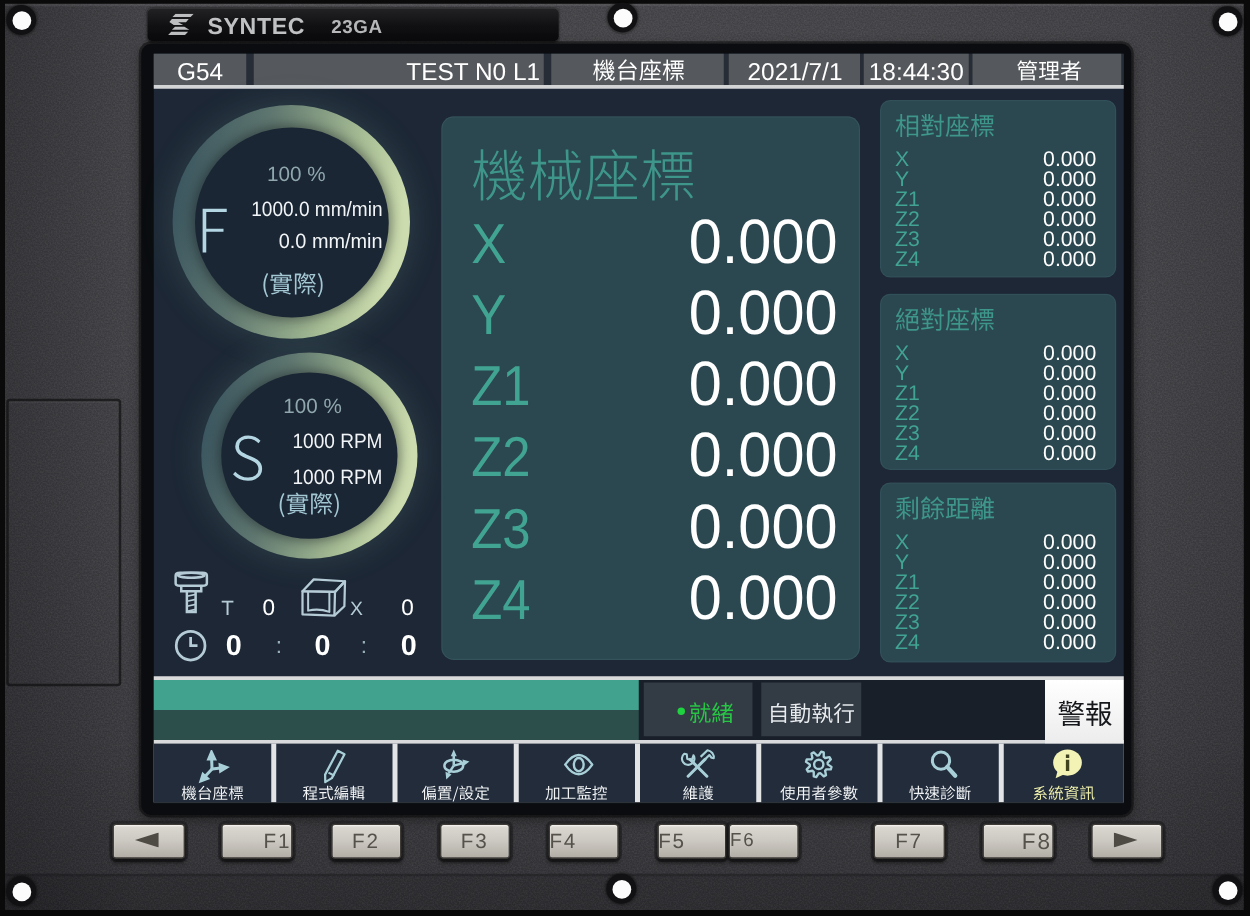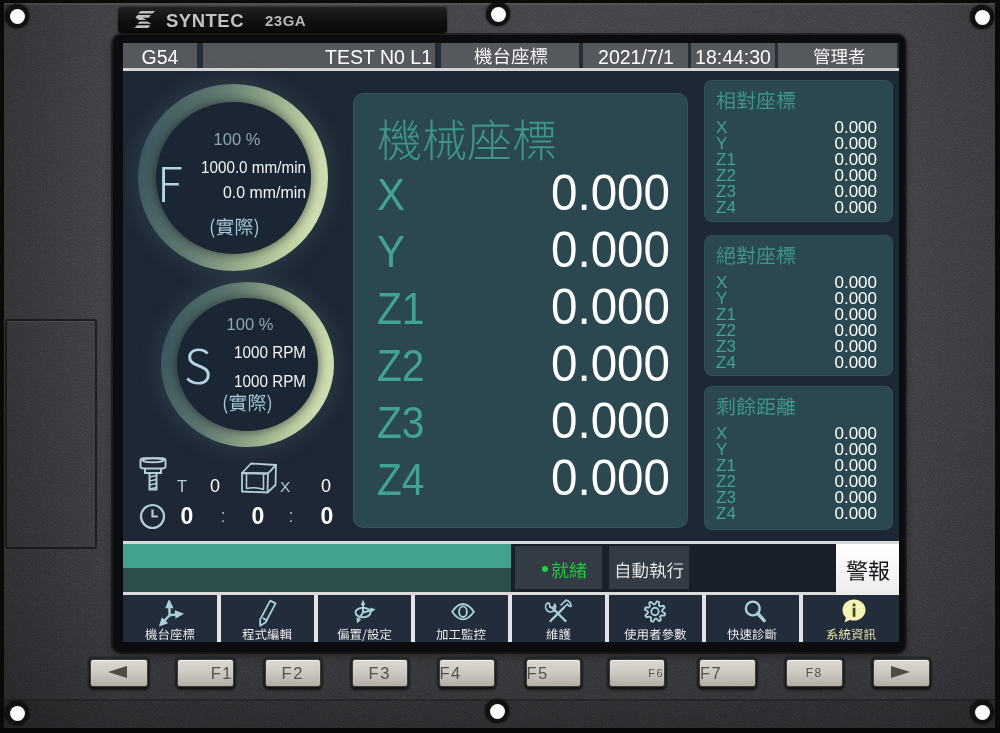--- a/index.html
+++ b/index.html
@@ -433,18 +433,18 @@
   </svg>
 <div style="position:absolute;left:90px;top:658.5px;width:55.5px;height:26px;border-radius:3px;background:linear-gradient(180deg,#dcd9d2 0%,#ccc9c2 48%,#b2aea6 100%);border:1px solid #3e3b36;box-shadow:0 3px 3px rgba(0,0,0,0.5), inset 0 1px 1px rgba(255,255,255,0.65), 0 0 0 2.5px rgba(22,22,24,0.5);color:#55514b;font-size:16.5px;letter-spacing:1.5px;line-height:26px;text-align:center"></div>
 <svg style="position:absolute;left:108px;top:666.0px" width="19" height="12">
     <polygon points="0,6 19,0 19,12" fill="#4e4a44"></polygon>
   </svg>
 <div style="position:absolute;left:177px;top:658.5px;width:55px;height:26px;border-radius:3px;background:linear-gradient(180deg,#dcd9d2 0%,#ccc9c2 48%,#b2aea6 100%);border:1px solid #3e3b36;box-shadow:0 3px 3px rgba(0,0,0,0.5), inset 0 1px 1px rgba(255,255,255,0.65), 0 0 0 2.5px rgba(22,22,24,0.5);color:#55514b;font-size:16.5px;letter-spacing:1.5px;line-height:26px;text-align:right">F1</div>
 <div style="position:absolute;left:264.5px;top:658.5px;width:54.5px;height:26px;border-radius:3px;background:linear-gradient(180deg,#dcd9d2 0%,#ccc9c2 48%,#b2aea6 100%);border:1px solid #3e3b36;box-shadow:0 3px 3px rgba(0,0,0,0.5), inset 0 1px 1px rgba(255,255,255,0.65), 0 0 0 2.5px rgba(22,22,24,0.5);color:#55514b;font-size:16.5px;letter-spacing:1.5px;line-height:26px;text-align:center">F2</div>
 <div style="position:absolute;left:351.5px;top:658.5px;width:54.5px;height:26px;border-radius:3px;background:linear-gradient(180deg,#dcd9d2 0%,#ccc9c2 48%,#b2aea6 100%);border:1px solid #3e3b36;box-shadow:0 3px 3px rgba(0,0,0,0.5), inset 0 1px 1px rgba(255,255,255,0.65), 0 0 0 2.5px rgba(22,22,24,0.5);color:#55514b;font-size:16.5px;letter-spacing:1.5px;line-height:26px;text-align:center">F3</div>
 <div style="position:absolute;left:438.5px;top:658.5px;width:54.5px;height:26px;border-radius:3px;background:linear-gradient(180deg,#dcd9d2 0%,#ccc9c2 48%,#b2aea6 100%);border:1px solid #3e3b36;box-shadow:0 3px 3px rgba(0,0,0,0.5), inset 0 1px 1px rgba(255,255,255,0.65), 0 0 0 2.5px rgba(22,22,24,0.5);color:#55514b;font-size:16.5px;letter-spacing:1.5px;line-height:26px;">F4</div>
 <div style="position:absolute;left:525.5px;top:658.5px;width:53.5px;height:26px;border-radius:3px;background:linear-gradient(180deg,#dcd9d2 0%,#ccc9c2 48%,#b2aea6 100%);border:1px solid #3e3b36;box-shadow:0 3px 3px rgba(0,0,0,0.5), inset 0 1px 1px rgba(255,255,255,0.65), 0 0 0 2.5px rgba(22,22,24,0.5);color:#55514b;font-size:16.5px;letter-spacing:1.5px;line-height:26px;text-align:left">F5</div>
-<div style="position:absolute;left:609px;top:658.5px;width:54px;height:26px;border-radius:3px;background:linear-gradient(180deg,#dcd9d2 0%,#ccc9c2 48%,#b2aea6 100%);border:1px solid #3e3b36;box-shadow:0 3px 3px rgba(0,0,0,0.5), inset 0 1px 1px rgba(255,255,255,0.65), 0 0 0 2.5px rgba(22,22,24,0.5);color:#55514b;font-size:11px;letter-spacing:1.5px;line-height:26px;text-align:right">F6</div>
-<div style="position:absolute;left:699px;top:658.5px;width:54.5px;height:26px;border-radius:3px;background:linear-gradient(180deg,#dcd9d2 0%,#ccc9c2 48%,#b2aea6 100%);border:1px solid #3e3b36;box-shadow:0 3px 3px rgba(0,0,0,0.5), inset 0 1px 1px rgba(255,255,255,0.65), 0 0 0 2.5px rgba(22,22,24,0.5);color:#55514b;font-size:16.5px;letter-spacing:1.5px;line-height:26px;">F7</div>
-<div style="position:absolute;left:786px;top:658.5px;width:54.5px;height:26px;border-radius:3px;background:linear-gradient(180deg,#dcd9d2 0%,#ccc9c2 48%,#b2aea6 100%);border:1px solid #3e3b36;box-shadow:0 3px 3px rgba(0,0,0,0.5), inset 0 1px 1px rgba(255,255,255,0.65), 0 0 0 2.5px rgba(22,22,24,0.5);color:#55514b;font-size:12px;letter-spacing:1.5px;line-height:26px;text-align:center">F8</div>
+<div style="position:absolute;left:583px;top:658.5px;width:54px;height:26px;border-radius:3px;background:linear-gradient(180deg,#dcd9d2 0%,#ccc9c2 48%,#b2aea6 100%);border:1px solid #3e3b36;box-shadow:0 3px 3px rgba(0,0,0,0.5), inset 0 1px 1px rgba(255,255,255,0.65), 0 0 0 2.5px rgba(22,22,24,0.5);color:#55514b;font-size:15px;letter-spacing:1.5px;line-height:26px;text-align:left">F6</div>
+<div style="position:absolute;left:699px;top:658.5px;width:54.5px;height:26px;border-radius:3px;background:linear-gradient(180deg,#dcd9d2 0%,#ccc9c2 48%,#b2aea6 100%);border:1px solid #3e3b36;box-shadow:0 3px 3px rgba(0,0,0,0.5), inset 0 1px 1px rgba(255,255,255,0.65), 0 0 0 2.5px rgba(22,22,24,0.5);color:#55514b;font-size:16.5px;letter-spacing:1.5px;line-height:26px;text-align:center">F7</div>
+<div style="position:absolute;left:786px;top:658.5px;width:54.5px;height:26px;border-radius:3px;background:linear-gradient(180deg,#dcd9d2 0%,#ccc9c2 48%,#b2aea6 100%);border:1px solid #3e3b36;box-shadow:0 3px 3px rgba(0,0,0,0.5), inset 0 1px 1px rgba(255,255,255,0.65), 0 0 0 2.5px rgba(22,22,24,0.5);color:#55514b;font-size:18px;letter-spacing:1.5px;line-height:26px;text-align:right">F8</div>
 <div style="position:absolute;left:872.5px;top:658.5px;width:55.5px;height:26px;border-radius:3px;background:linear-gradient(180deg,#dcd9d2 0%,#ccc9c2 48%,#b2aea6 100%);border:1px solid #3e3b36;box-shadow:0 3px 3px rgba(0,0,0,0.5), inset 0 1px 1px rgba(255,255,255,0.65), 0 0 0 2.5px rgba(22,22,24,0.5);color:#55514b;font-size:16.5px;letter-spacing:1.5px;line-height:26px;text-align:center"></div>
 <svg style="position:absolute;left:890.5px;top:666.0px" width="19" height="12">
     <polygon points="19,6 0,0 0,12" fill="#4e4a44"></polygon>
   </svg>
 </body></html>

